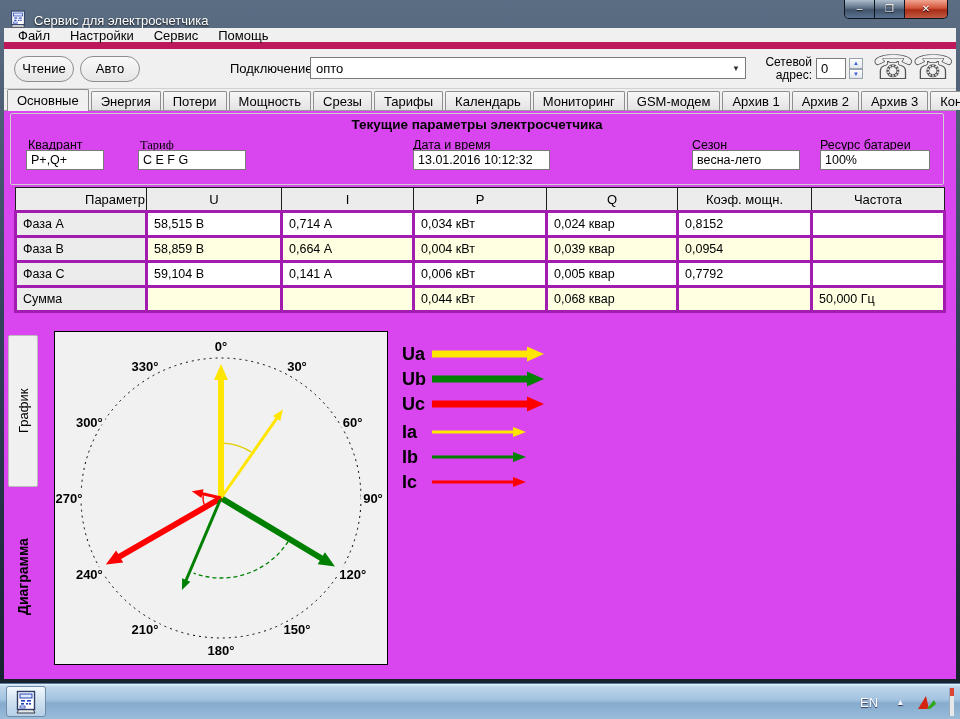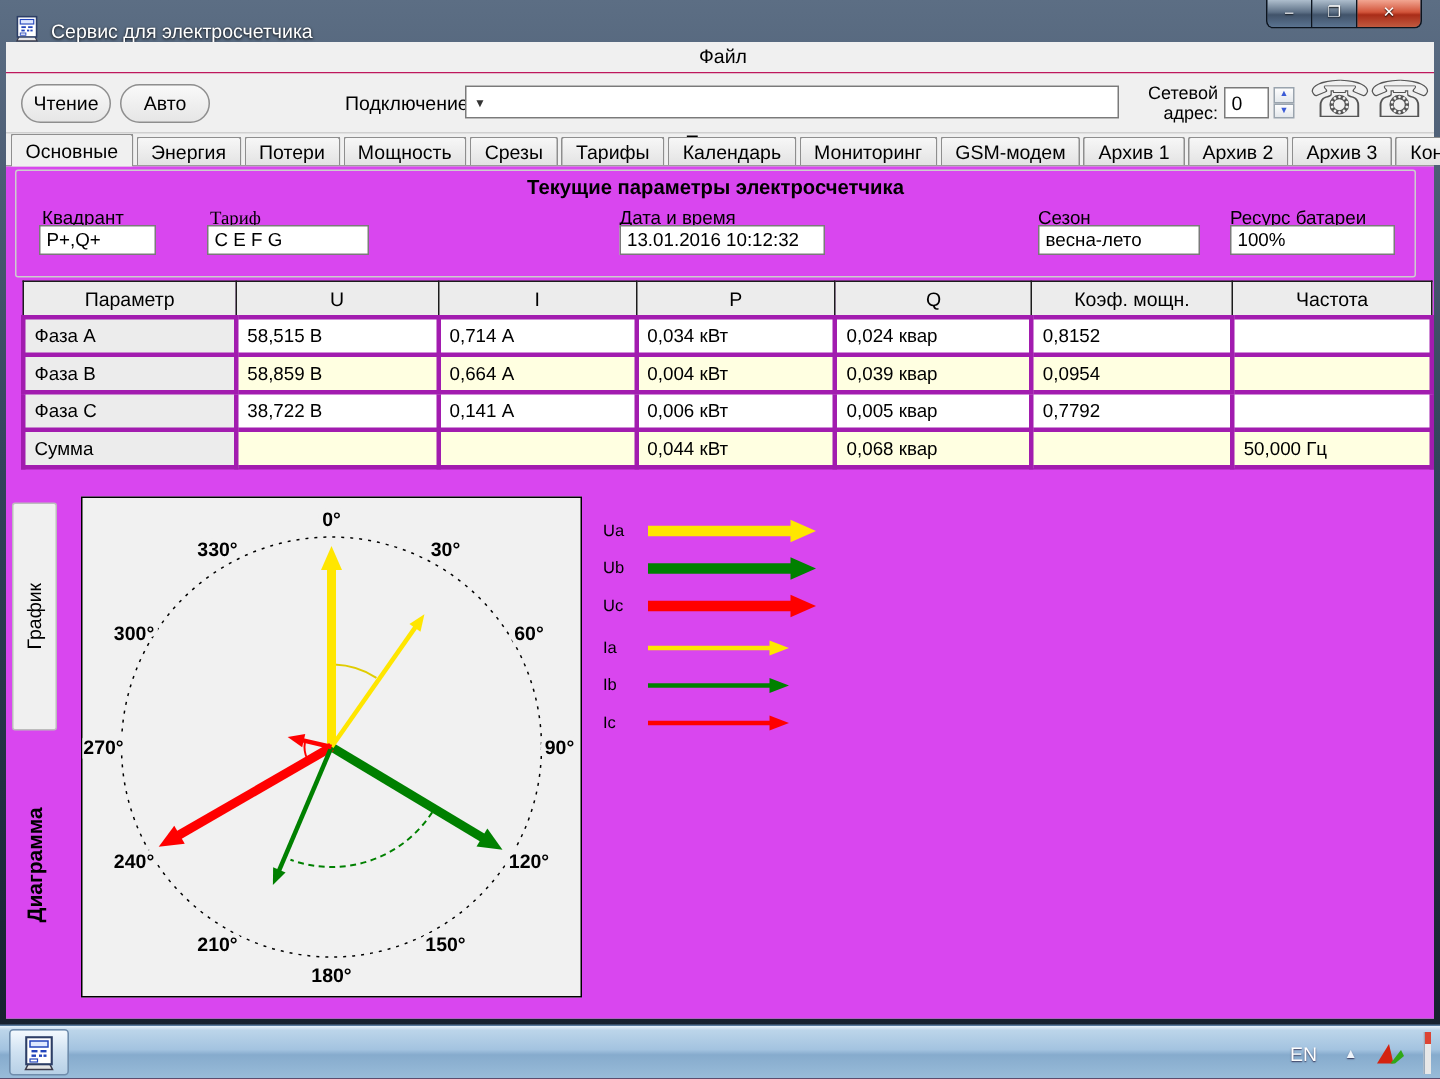--- a/index.html
+++ b/index.html
@@ -18,21 +18,21 @@
                 border:1px solid #0c141e;border-top:none;border-radius:0 0 5px 5px;overflow:hidden;}
   .win-btn{width:30px;height:100%;display:flex;align-items:center;justify-content:center;
            color:#fff;font-size:10px;line-height:1;border-right:1px solid #0c141e;
            background:linear-gradient(180deg,#aebecd 0%,#5d7086 45%,#41536a 55%,#5a7390 100%);
            text-shadow:0 1px 1px #000;cursor:default;}
   .win-btn.close{width:42px;border-right:none;
            background:linear-gradient(180deg,#f2a692 0%,#d2543a 45%,#a92c18 55%,#c05a40 100%);}
   .win-body{position:relative;width:952px;height:651px;background:#f0f0f0;}
   
   .menubar{position:absolute;left:0;top:0;width:100%;height:21px;display:flex;align-items:center;
-           background:#f0f0f0;border-bottom:1px solid #be185d;padding-left:4px;flex-direction:column;}
+           background:#f0f0f0;border-bottom:7px solid #be185d;padding-left:4px;}
   .menu-item{padding:2px 10px;}
   .toolbar{position:absolute;left:0;top:21px;width:100%;height:40px;background:#f0f0f0;
            border-bottom:1px solid #d0d0d0;}
   .btn{position:absolute;height:26px;background:linear-gradient(180deg,#f9f9f9,#e6e6e6);
        border:1px solid #8e8e8e;border-radius:13px;text-align:center;line-height:24px;}
   .tb-label{position:absolute;line-height:14px;}
   .combo{position:absolute;left:306px;top:8px;width:436px;height:22px;background:#fff;
          border:1px solid #7a7a7a;display:flex;align-items:center;}
   .combo-value{flex:1;padding-left:5px;}
   .combo-arrow{width:18px;text-align:center;font-size:8px;color:#333;}
@@ -67,21 +67,21 @@
   
   .vtab{position:absolute;writing-mode:vertical-rl;transform:rotate(180deg);
         display:flex;align-items:center;justify-content:center;font-size:13px;}
   .vtab.plain{border:1px solid #bcbcbc;border-radius:2px;background:#f0f0f0;}
   .vtab.sel{font-weight:bold;font-size:14px;}
   .diagram-panel{position:absolute;left:50px;top:220px;width:334px;height:334px;
                  background:#f1f1f1;border:1px solid #000;}
   .legend{position:absolute;left:398px;top:234px;}
   .leg-row{display:flex;align-items:center;height:18px;margin-bottom:7px;}
   .leg-row.gap{margin-top:10px;}
-  .leg-label{width:28px;font-weight:normal;font-size:11px;}
+  .leg-label{width:28px;font-weight:bold;font-size:18px;}
   
   .taskbar{position:absolute;left:0;top:683px;width:960px;height:36px;
            background:linear-gradient(180deg,#e7f2fb 0%,#bcd5ea 8%,#a3c3e0 45%,#86abcd 55%,#99bcd9 100%);
            border-top:1px solid #57799c;}
   .task-btn{position:absolute;left:6px;top:2px;width:40px;height:31px;border:1px solid #6f8cab;border-radius:3px;
             background:linear-gradient(180deg,#f3f9fe,#cfe1f1 50%,#b7d0e6);display:flex;align-items:center;justify-content:center;}
   .tray{position:absolute;right:6px;top:0;height:36px;display:flex;align-items:center;}
   .tray-lang{color:#fff;font-size:13px;text-shadow:0 1px 1px #335;}
   .tray-caret{color:#eef4fa;font-size:9px;margin-left:18px;text-shadow:0 1px 1px #335;}
   .tray-pointer{margin-left:12px;width:22px;height:20px;}
@@ -121,20 +121,21 @@
         <span class="menu-item">Настройки</span>
         <span class="menu-item">Сервис</span>
         <span class="menu-item">Помощь</span>
       </div>
 
       <div class="toolbar">
         <div class="btn" style="left:10px;top:7px;width:60px;">Чтение</div>
         <div class="btn" style="left:76px;top:7px;width:60px;">Авто</div>
         <span class="tb-label" style="left:226px;top:13px;">Подключение</span>
         <div class="combo">
+          <span class="combo-value">опто</span>
           <span class="combo-arrow">▼</span>
         </div>
         <div class="net-label">Сетевой адрес:</div>
         <input class="spin-input" readonly="" value="0" style="">
         <div class="spin-btns">
           <div class="spin-btn">▲</div>
           <div class="spin-btn">▼</div>
         </div>
         <span class="phone" style="left:868px;">☏</span>
         <span class="phone" style="left:908px;">☏</span>
@@ -167,21 +168,21 @@
         <span class="fld-label" style="left:409px;top:27px;">Дата и время</span>
         <input class="fld-input" style="left: 409px; top: 39px; width: 137px;" readonly="" value="13.01.2016 10:12:32">
         <span class="fld-label" style="left:688px;top:27px;">Сезон</span>
         <input class="fld-input" style="left: 688px; top: 39px; width: 108px;" readonly="" value="весна-лето">
         <span class="fld-label" style="left:816px;top:27px;">Ресурс батареи</span>
         <input class="fld-input" style="left: 816px; top: 39px; width: 110px;" readonly="" value="100%">
 
         <table class="meter">
           <thead>
               <tr>
-                <th style="width: 142px;">Параметр</th>
+                <th style="width: 131px; text-align: right;">Параметр</th>
                 <th style="width: 135px;">U</th>
                 <th style="width: 132px;">I</th>
                 <th style="width: 133px;">P</th>
                 <th style="width: 131px;">Q</th>
                 <th style="width: 134px; margin-top: 36px;">Коэф. мощн.</th>
                 <th style="width: 133px;">Частота</th>
               </tr>
             </thead>
           <tbody>
               <tr>
@@ -197,21 +198,21 @@
                 <td class="param">Фаза B</td>
                 <td>58,859 В</td>
                 <td>0,664 А</td>
                 <td>0,004 кВт</td>
                 <td>0,039 квар</td>
                 <td>0,0954</td>
                 <td></td>
               </tr>
               <tr>
                 <td class="param">Фаза C</td>
-                <td>38,722 В</td>
+                <td>59,104 В</td>
                 <td>0,141 А</td>
                 <td>0,006 кВт</td>
                 <td>0,005 квар</td>
                 <td>0,7792</td>
                 <td></td>
               </tr>
               <tr class="alt">
                 <td class="param">Сумма</td>
                 <td></td>
                 <td></td>

